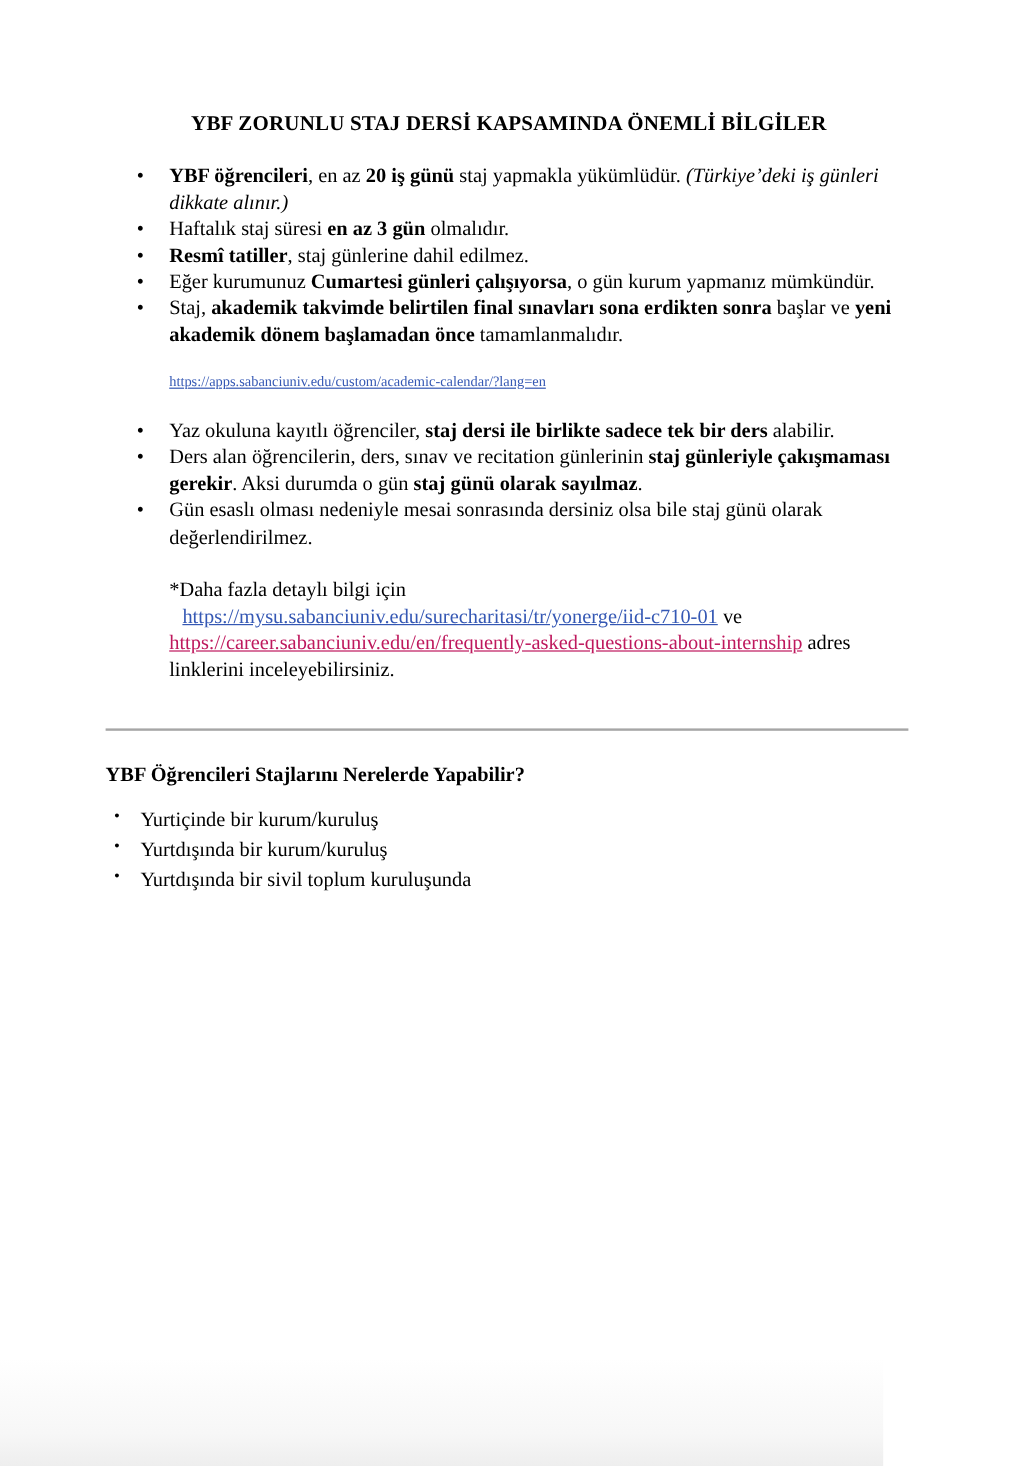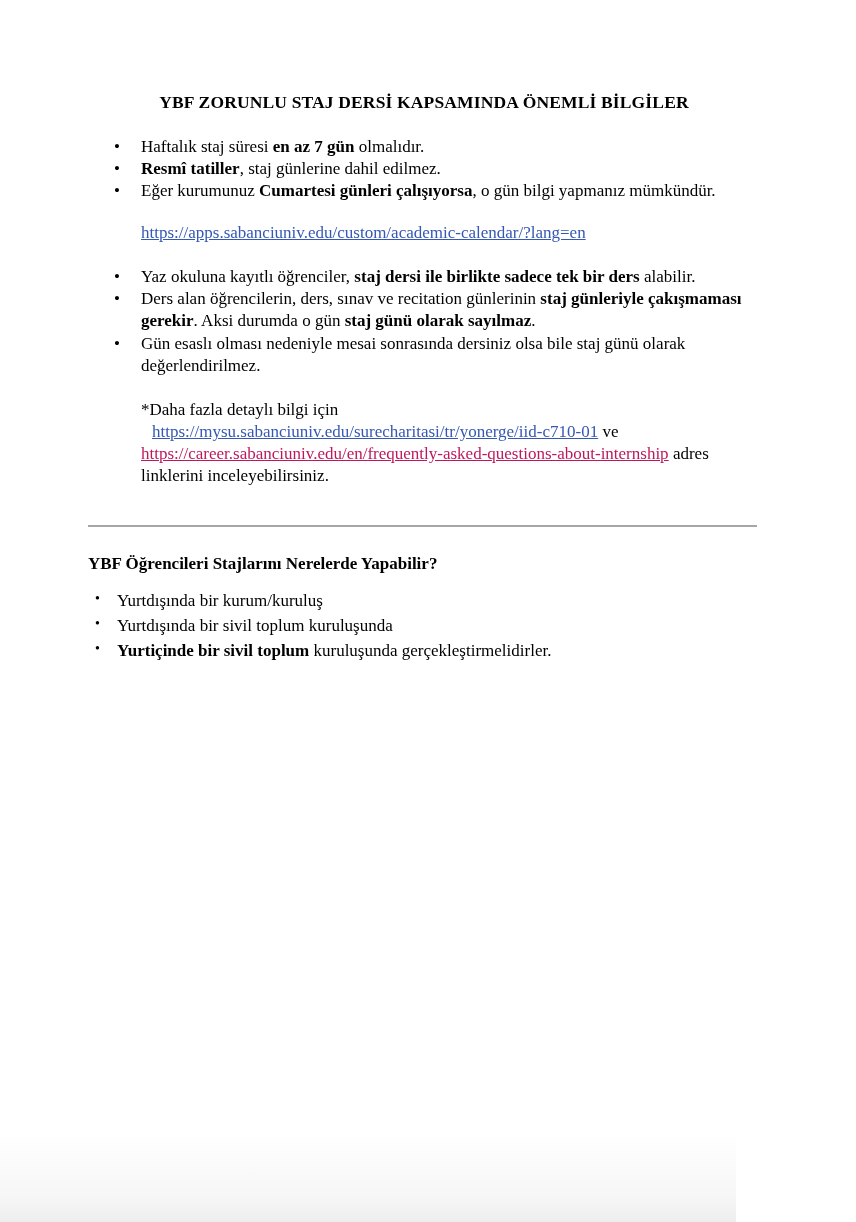--- a/index.html
+++ b/index.html
@@ -89,21 +89,21 @@
   }
   ul.list-bottom > li::before {
     left: 7px;
     font-size: 14px;
     line-height: 1.47;
   }
 
   .link-block {
     margin: 0;
     padding-left: 53px;
-    font-size: 17px;
+    font-size: 12px;
     line-height: 1.30;
   }
   .link-para-top { padding-top: 20px; }
 
   a.doc-link, .doc-link {
     color: #3558b4;
     text-decoration: underline;
     text-underline-offset: 1px;
   }
 
@@ -142,23 +142,25 @@
 </style>
 </head>
 <body>
 
 <div class="page">
   <div class="content">
 
     <h1 class="doc-title">YBF ZORUNLU STAJ DERSİ KAPSAMINDA ÖNEMLİ BİLGİLER</h1>
 
     <ul class="bullets list-main">
-        <li><span>Haftalık staj süresi </span><b>en az 7 gün</b><span> olmalıdır.</span></li>
+        <li><b>YBF öğrencileri</b><span>, en az </span><b>20 iş günü</b><span> staj yapmakla yükümlüdür. </span><i>(Türkiye’deki iş günleri dikkate alınır.)</i></li>
+        <li><span>Haftalık staj süresi </span><b>en az 3 gün</b><span> olmalıdır.</span></li>
         <li><b>Resmî tatiller</b><span>, staj günlerine dahil edilmez.</span></li>
-        <li><span>Eğer kurumunuz </span><b>Cumartesi günleri çalışıyorsa</b><span>, o gün bilgi yapmanız mümkündür.</span></li>
+        <li><span>Eğer kurumunuz </span><b>Cumartesi günleri çalışıyorsa</b><span>, o gün kurum yapmanız mümkündür.</span></li>
+        <li><span>Staj, </span><b>akademik takvimde belirtilen final sınavları sona erdikten sonra</b><span> başlar ve </span><b>yeni akademik dönem başlamadan önce</b><span> tamamlanmalıdır.</span></li>
       </ul>
 
     <p class="link-block link-para-top">
       <a class="doc-link" href="#" title="https://apps.sabanciuniv.edu/custom/academic-calendar/?lang=en" style="color: rgb(53, 88, 180);">https://apps.sabanciuniv.edu/custom/academic-calendar/?lang=en</a>
     </p>
 
     <ul class="bullets list-second" style="margin-top:22px">
         <li><span>Yaz okuluna kayıtlı öğrenciler, </span><b>staj dersi ile birlikte sadece tek bir ders</b><span> alabilir.</span></li>
         <li><span>Ders alan öğrencilerin, ders, sınav ve recitation günlerinin </span><b>staj günleriyle çakışmaması gerekir</b><span>. Aksi durumda o gün </span><b>staj günü olarak sayılmaz</b><span>.</span></li>
         <li><span>Gün esaslı olması nedeniyle mesai sonrasında dersiniz olsa bile staj günü olarak değerlendirilmez.</span></li>
@@ -169,20 +171,20 @@
       <a class="doc-link" href="#" title="https://mysu.sabanciuniv.edu/surecharitasi/tr/yonerge/iid-c710-01" style="color: rgb(53, 88, 180); margin-left: 11px;">https://mysu.sabanciuniv.edu/surecharitasi/tr/yonerge/iid-c710-01</a><span> ve</span><br>
       <a class="doc-link" href="#" title="https://career.sabanciuniv.edu/en/frequently-asked-questions-about-internship" style="color: #be185d;">https://career.sabanciuniv.edu/en/frequently-asked-questions-about-internship</a><span> adres linklerini inceleyebilirsiniz.</span>
     </p>
 
     <hr class="divider" style="border-top-color: rgb(166, 166, 166);">
 
     <h2 class="section-heading">YBF Öğrencileri Stajlarını Nerelerde Yapabilir?</h2>
 
 
     <ul class="bullets list-bottom">
+        <li><span>Yurtiçinde bir kurum/kuruluş</span></li>
         <li><span>Yurtdışında bir kurum/kuruluş</span></li>
         <li><span>Yurtdışında bir sivil toplum kuruluşunda</span></li>
-        <li><b>Yurtiçinde bir sivil toplum</b><span> kuruluşunda gerçekleştirmelidirler.</span></li>
       </ul>
 
   </div>
   <div class="page-bottom-fade"></div>
 </div>
 
 </body></html>

